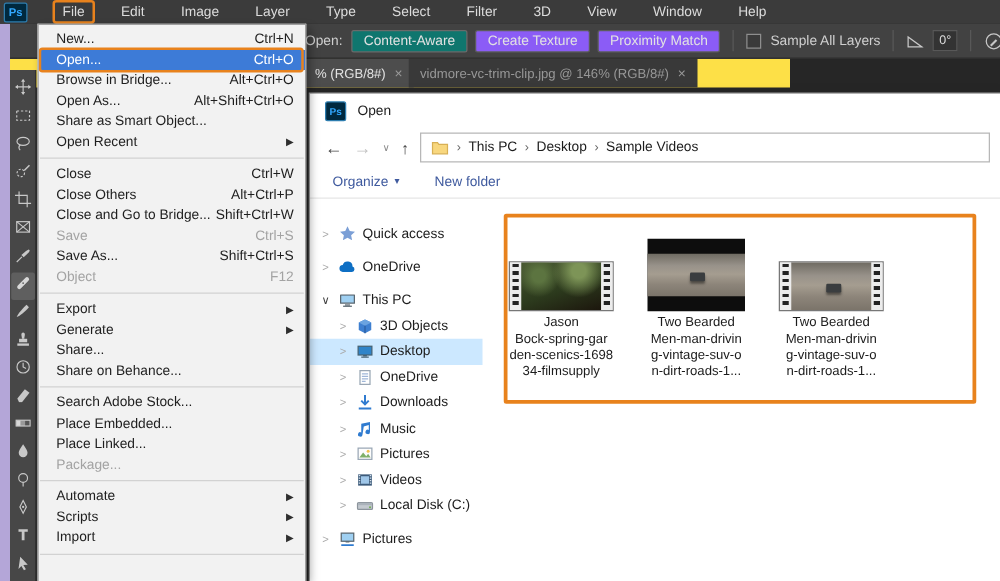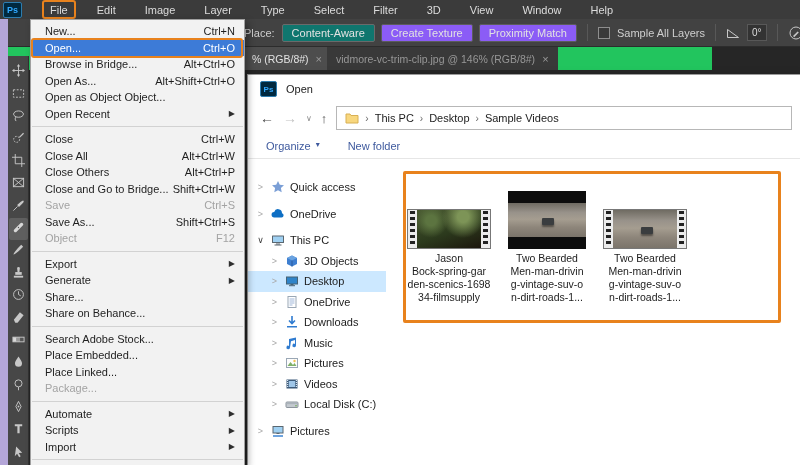--- a/index.html
+++ b/index.html
@@ -25,21 +25,21 @@
            border-radius:2px;padding:2px 9px;white-space:nowrap;}
   .opt-btn.active{background:#0f766e;border-color:#6a6a6a;}
   .opt-sep{width:1px;height:17px;background:#585858;margin:0 3px;flex:none;}
   .opt-check{width:10px;height:10px;border:1px solid #8e8e8e;background:#3a3a3a;flex:none;}
   .opt-label{color:#cfcfcf;font-size:11px;white-space:nowrap;}
   .angle-field{width:34px;height:15px;background:#333;border:1px solid #585858;color:#ddd;
            font-size:10px;padding:0 4px;display:flex;align-items:center;}
   .bar-icon{display:flex;align-items:center;}
 
   
-  .tabbar{position:absolute;left:0;top:47px;width:712px;height:23px;background:#22c55e;z-index:4;}
+  .tabbar{position:absolute;left:0;top:47px;width:632px;height:23px;background:#fde047;z-index:4;}
   .tab{position:absolute;top:0;height:23px;display:flex;align-items:center;gap:7px;
        padding:0 9px;font-size:10.5px;box-sizing:border-box;white-space:nowrap;}
   .tab.active{background:#4d4d4d;color:#e2e2e2;}
   .tab.inactive{background:#393939;color:#979797;}
   .tab-close{color:#9a9a9a;font-size:11px;}
 
   .canvas{position:absolute;left:8px;top:70px;width:792px;height:395px;background:#262626;z-index:1;}
   .purple{position:absolute;left:0;top:19px;width:8px;height:446px;background:#b4a6d8;z-index:6;}
 
   
@@ -97,21 +97,21 @@
   .chev{width:9px;color:#a8a8a8;font-size:9px;text-align:center;flex:none;}
   .chev.exp{color:#3c3c3c;}
   .tico{width:15px;height:15px;display:flex;align-items:center;justify-content:center;flex:none;}
   .tico svg{width:14px;height:14px;}
   .tree-label{white-space:nowrap;}
 
   
   .files{flex:1;position:relative;}
   .ann-files{position:absolute;left:3px;top:12px;width:372px;height:146px;
         border:3px solid #e8821d;border-radius:2px;pointer-events:none;}
-  .file-grid{position:absolute;left:6px;top:28px;display:flex;gap:12px;}
+  .file-grid{position:absolute;left:6px;top:28px;display:flex;gap:22px;}
   .file-item{width:86px;display:flex;flex-direction:column;align-items:center;}
   .thumb-area{height:62px;display:flex;align-items:flex-end;justify-content:center;width:100%;}
   .filmstrip{width:84px;height:40px;display:flex;border:1px solid #777;box-sizing:border-box;}
   .sprock{width:9px;flex:none;background-color:#ececec;
         background-image:repeating-linear-gradient(#222 0 3px,#ececec 3px 6px);
         background-size:5px calc(100% - 2px);background-repeat:no-repeat;background-position:center;}
   .fframe{flex:1;}
   .plainthumb{width:78px;height:58px;background:#0d0d0d;display:flex;align-items:center;}
   .pframe{width:100%;height:34px;}
   .file-label{margin-top:3px;font-size:10.5px;line-height:13px;text-align:center;
@@ -144,21 +144,21 @@
         <div class="mb-item">Select</div>
         <div class="mb-item">Filter</div>
         <div class="mb-item">3D</div>
         <div class="mb-item">View</div>
         <div class="mb-item">Window</div>
         <div class="mb-item">Help</div>
       </div>
   </div>
 
   <div class="optionsbar">
-    <span class="opt-type">Place:</span>
+    <span class="opt-type">Open:</span>
     <span id="opt-buttons" style="display:flex;gap:6px;">
         <div class="opt-btn active">Content-Aware</div>
         <div class="opt-btn">Create Texture</div>
         <div class="opt-btn">Proximity Match</div>
       </span>
     <span class="opt-sep"></span>
     <span class="opt-check"></span>
     <span class="opt-label">Sample All Layers</span>
     <span class="opt-sep"></span>
     <span class="bar-icon">
@@ -306,34 +306,30 @@
       </div>
       <div class="fm-item">
         <span class="fm-label">Browse in Bridge...</span>
         <span class="fm-right">Alt+Ctrl+O</span>
       </div>
       <div class="fm-item">
         <span class="fm-label">Open As...</span>
         <span class="fm-right">Alt+Shift+Ctrl+O</span>
       </div>
       <div class="fm-item">
-        <span class="fm-label">Open as Object Object...</span>
+        <span class="fm-label">Share as Smart Object...</span>
       </div>
       <div class="fm-item">
         <span class="fm-label">Open Recent</span>
         <span class="fm-right fm-sub">▶</span>
       </div>
       <div class="fm-sep"></div>
       <div class="fm-item">
         <span class="fm-label">Close</span>
         <span class="fm-right">Ctrl+W</span>
-      </div>
-      <div class="fm-item">
-        <span class="fm-label">Close All</span>
-        <span class="fm-right">Alt+Ctrl+W</span>
       </div>
       <div class="fm-item">
         <span class="fm-label">Close Others</span>
         <span class="fm-right">Alt+Ctrl+P</span>
       </div>
       <div class="fm-item">
         <span class="fm-label">Close and Go to Bridge...</span>
         <span class="fm-right">Shift+Ctrl+W</span>
       </div>
       <div class="fm-item dis">

